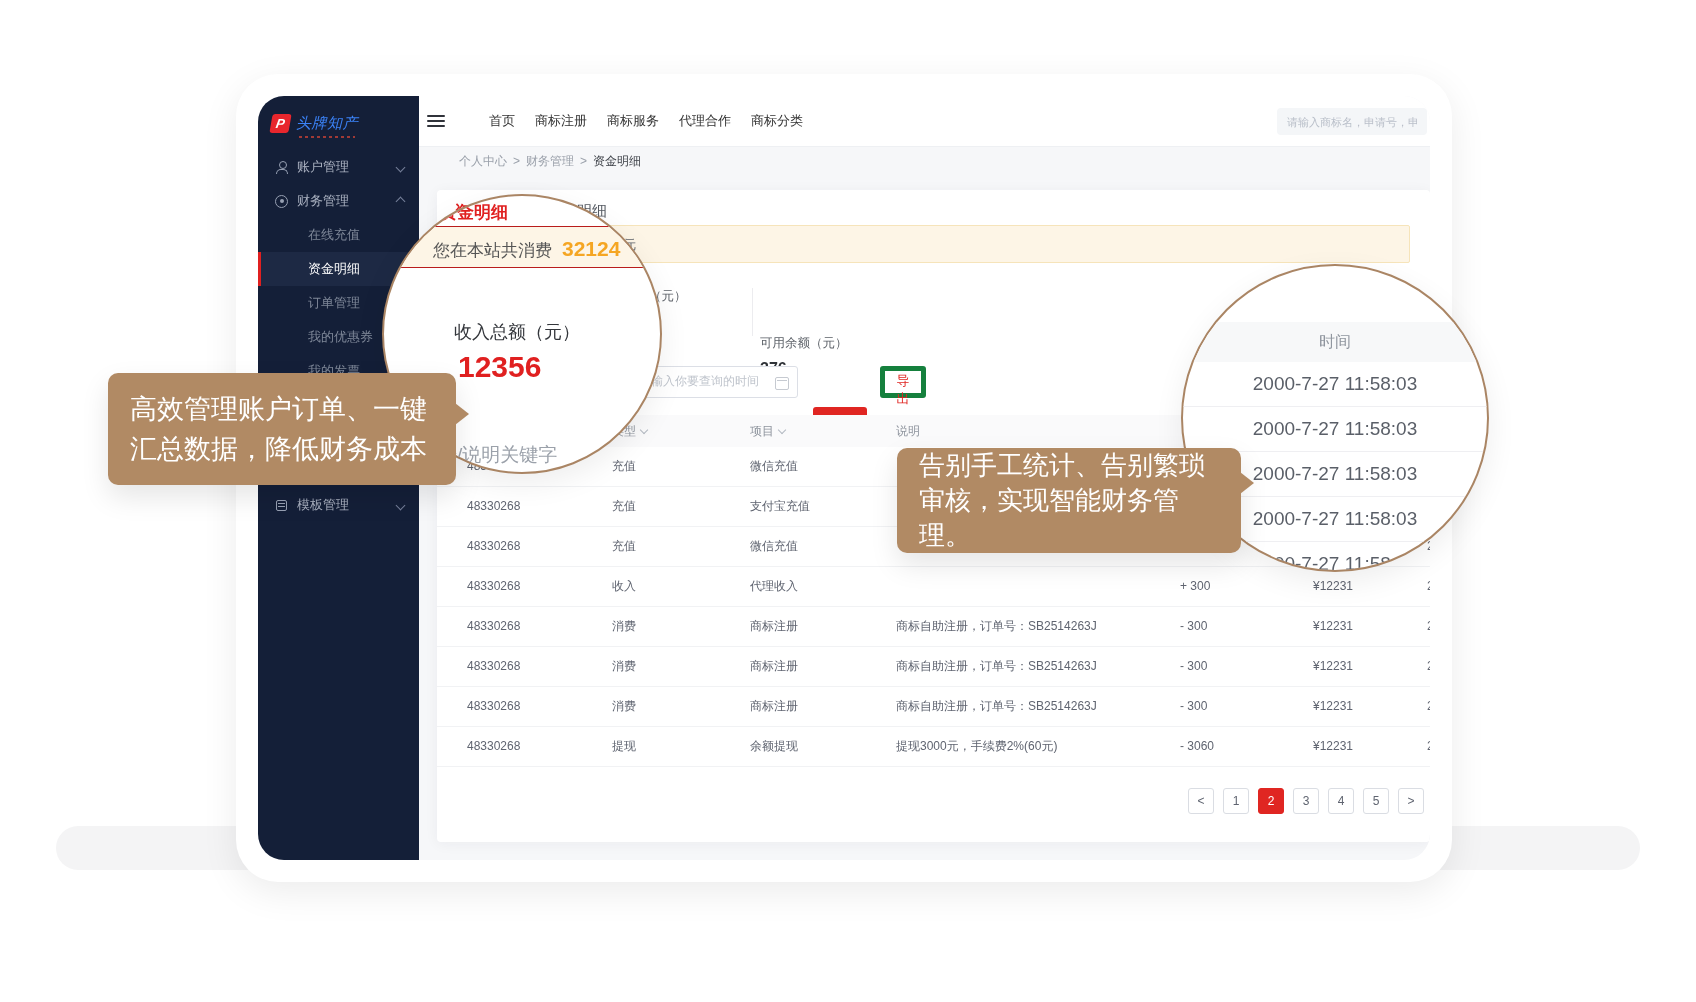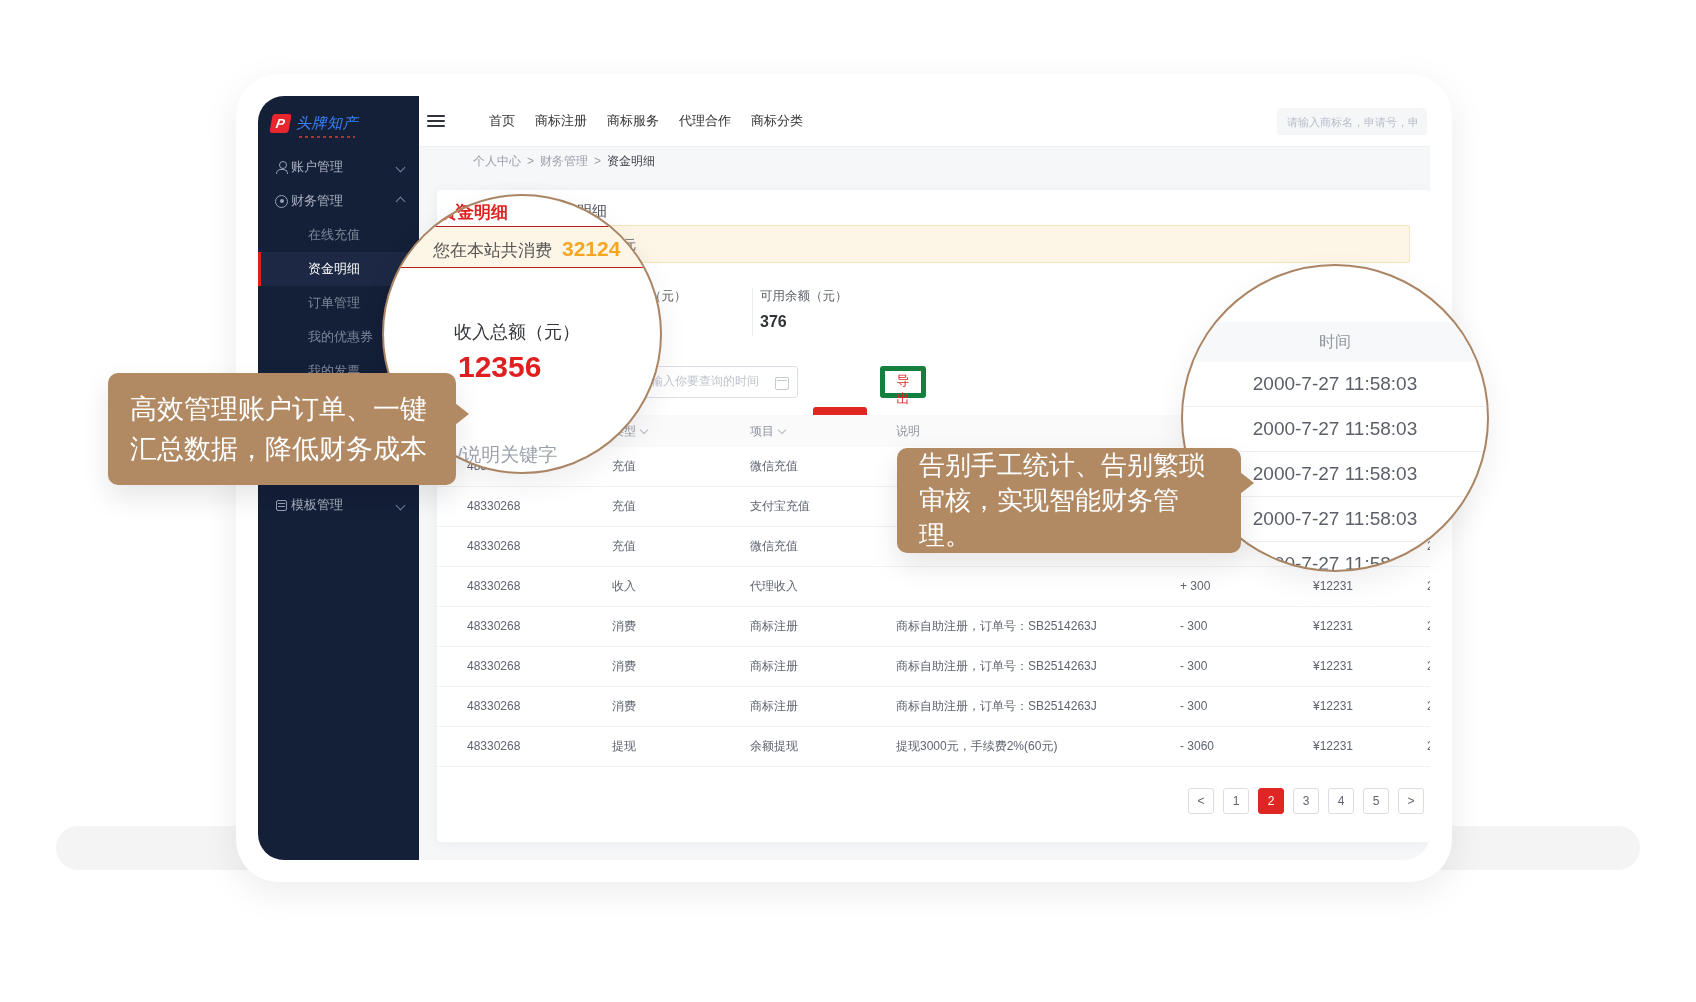--- a/index.html
+++ b/index.html
@@ -13,21 +13,21 @@
 
   
   .sidebar{position:absolute;left:0;top:0;bottom:0;width:161px;background:#141f38;}
   .logo{padding:18px 0 0 13px;display:flex;align-items:center;gap:6px;}
   .logo-mark{width:19px;height:19px;background:#e8262d;transform:skewX(-10deg);border-radius:3px;color:#fff;
              font-weight:bold;font-style:italic;font-size:13px;line-height:19px;text-align:center;}
   .logo-text{color:#3b82f6;font-size:15px;font-weight:normal;font-style:italic;letter-spacing:.5px;}
   .logo-sub{margin:3px 0 0 41px;height:2px;width:56px;
             background:repeating-linear-gradient(90deg,#a03a36 0 3px,transparent 3px 6px);}
   .menu{margin-top:12px;}
-  .menu-item{position:relative;height:34px;display:flex;align-items:center;padding-left:17px;gap:3px;
+  .menu-item{position:relative;height:34px;display:flex;align-items:center;padding-left:17px;gap:9px;
              color:#aab1c0;font-size:13px;cursor:pointer;}
   .menu-item .chev{position:absolute;right:15px;}
   .chev{width:6px;height:6px;border-right:1.5px solid #76819a;border-bottom:1.5px solid #76819a;display:inline-block;}
   .chev.down{transform:rotate(45deg);}
   .chev.up{transform:rotate(-135deg);}
   .sub-item{position:relative;height:34px;line-height:34px;padding-left:50px;color:#7e8798;font-size:13px;cursor:pointer;}
   .sub-item.active{background:#1d2944;color:#fff;}
   .sub-item.active::before{content:"";position:absolute;left:0;top:0;bottom:0;width:3px;background:#e02020;}
   .menu-gap{height:100px;}
   .ico{position:relative;width:13px;height:13px;display:inline-block;flex:0 0 13px;}
@@ -42,40 +42,40 @@
   .main{position:absolute;left:161px;right:0;top:0;bottom:0;}
   .topbar{position:absolute;left:0;right:0;top:0;height:50px;background:#fff;border-bottom:1px solid #eef0f3;
           display:flex;align-items:center;}
   .burger{margin-left:8px;width:18px;display:flex;flex-direction:column;gap:3px;cursor:pointer;}
   .burger i{height:2px;background:#30333a;border-radius:1px;}
   .nav-list{display:flex;margin-left:44px;gap:20px;font-size:13px;color:#333;}
   .nav-item{cursor:pointer;white-space:nowrap;}
   .top-search{position:absolute;right:3px;top:12px;width:150px;height:27px;background:#f4f6f8;border:none;
               border-radius:4px;font-size:11px;color:#333;padding:0 10px;box-sizing:border-box;outline:none;}
   .top-search::placeholder{color:#b9bfc9;}
-  .breadcrumb{position:absolute;top:50px;left:0;right:0;height:30px;line-height:30px;padding-left:54px;
+  .breadcrumb{position:absolute;top:50px;left:0;right:0;height:30px;line-height:30px;padding-left:40px;
               font-size:12px;color:#9aa0aa;}
   .breadcrumb .sep{margin:0 6px;}
   .breadcrumb .last{color:#3f434a;}
 
   
   .card{position:absolute;left:18px;top:94px;width:993px;height:652px;background:#fff;border-radius:4px;
         box-shadow:0 2px 14px rgba(31,45,61,.05);overflow:hidden;}
   .tabs{position:absolute;left:18px;top:12px;display:flex;gap:32px;font-size:15px;}
   .tab-active{color:#e02020;font-weight:bold;cursor:pointer;}
   .tab-plain{color:#565b63;cursor:pointer;}
   .banner{position:absolute;left:18px;top:35px;width:955px;height:38px;background:#fdf5e6;border:1px solid #f6e4ba;
           border-radius:2px;line-height:36px;font-size:13px;color:#5f646b;padding-left:15px;box-sizing:border-box;}
   .banner .amt{color:#f5a623;font-weight:bold;margin:0 4px 0 26px;font-size:14px;}
   .stats{position:absolute;left:0;top:84px;height:76px;width:100%;}
   .stat{position:absolute;top:14px;}
   .stat .lb{font-size:12.5px;color:#5a5f66;}
   .stat .vl{margin-top:8px;font-size:16px;font-weight:bold;color:#303338;}
   .stat.income .vl{color:#e02020;}
-  .s1{left:18px;} .s2{left:162px;} .s3{left:323px;}
+  .s1{left:18px;} .s2{left:162px;} .s3{left:323px;margin-top:47px;}
   .stat-div{position:absolute;top:14px;height:48px;width:1px;background:#ececef;}
   .d1{left:148px;} .d2{left:315px;}
 
   .filters{position:absolute;left:0;top:176px;height:32px;width:100%;}
   .kw-input{position:absolute;left:18px;width:168px;height:32px;border:1px solid #dcdfe6;border-radius:3px;
             font-size:12px;padding:0 10px;box-sizing:border-box;outline:none;}
   .kw-input::placeholder,.date-input::placeholder{color:#bfc4cc;}
   .date-wrap{position:absolute;left:203px;width:158px;height:32px;border:1px solid #dcdfe6;border-radius:3px;
              background:#fff;box-sizing:border-box;}
   .date-input{border:none;background:none;width:126px;height:28px;font-size:12px;padding:0 0 0 10px;outline:none;}

